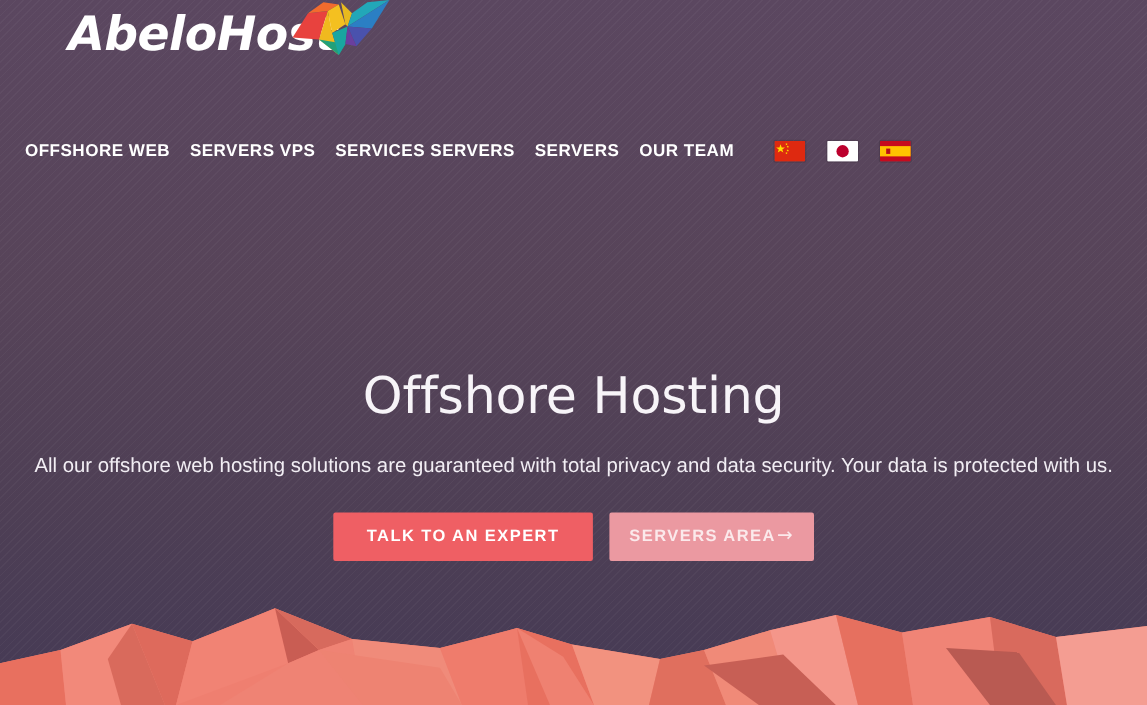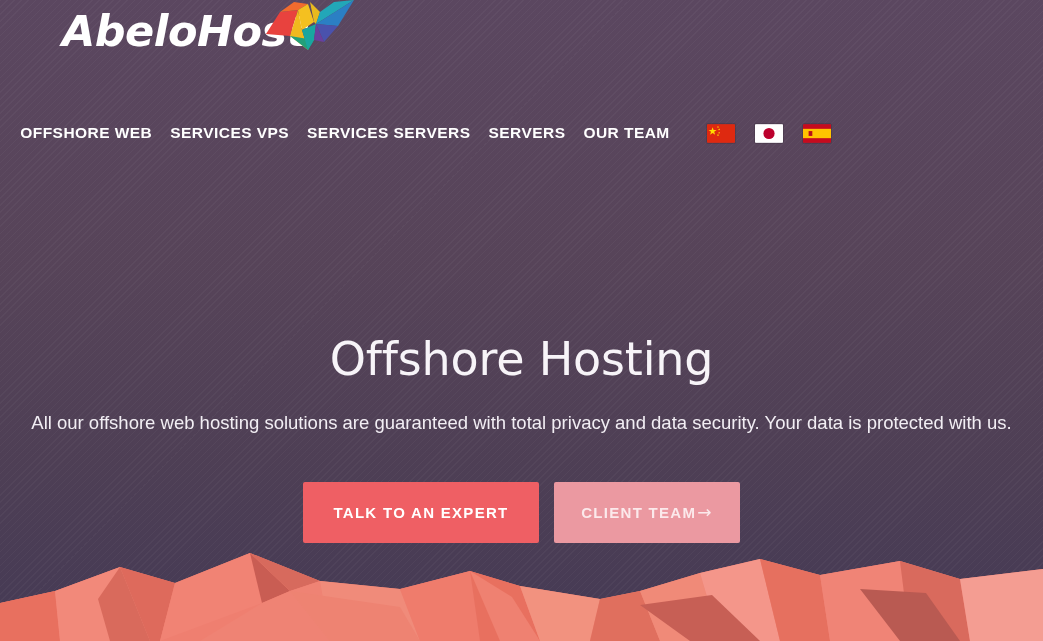--- a/index.html
+++ b/index.html
@@ -81,21 +81,21 @@
 
   
   .nav {
     position: absolute;
     left: 0;
     top: 119px;
     width: 852px;
     height: 28px;
     z-index: 6;
     display: flex;
-    align-items: center;
+    align-items: flex-end;
     justify-content: center;
   }
   .nav-item {
     color: #ffffff;
     font-size: 15.5px;
     font-weight: bold;
     letter-spacing: 0.45px;
     text-decoration: none;
     white-space: nowrap;
     padding: 0 9px;
@@ -150,28 +150,27 @@
     align-items: center;
   }
   .btn {
     border: none;
     outline: none;
     font-family: "Liberation Sans", sans-serif;
     font-size: 15px;
     font-weight: bold;
     letter-spacing: 1.3px;
     color: #ffffff;
-    height: 61px;
+    height: 44px;
     display: inline-flex;
     align-items: center;
     justify-content: center;
     cursor: pointer;
     border-radius: 2px;
     white-space: nowrap;
-    margin-top: 16px;
   }
   .btn-primary {
     background: #ef5f64;
     width: 236px;
   }
   .btn-secondary {
     background: #eb99a1;
     width: 186px;
     margin-left: 15px;
     color: #fbe9eb;
@@ -244,21 +243,21 @@
       <polygon points="50,22 52,24 56,12 46,2" fill="#e8b91e"></polygon>
       <polygon points="52,24 56,12 70,2 90,0" fill="#22a7b8"></polygon>
       <polygon points="52,24 90,0 74,26" fill="#2b7fc4"></polygon>
       <polygon points="52,24 74,26 60,42" fill="#4a52ad"></polygon>
       <polygon points="52,24 60,42 50,40" fill="#6a3f9e"></polygon>
     </svg>
   </div>
 
   <nav class="nav">
     <a class="nav-item" href="#">OFFSHORE WEB</a>
-    <a class="nav-item" href="#">SERVICES VPS</a>
+    <a class="nav-item" href="#">SERVERS VPS</a>
     <a class="nav-item" href="#">SERVICES SERVERS</a>
     <a class="nav-item" href="#">SERVERS</a>
     <a class="nav-item" href="#">OUR TEAM</a>
 
     <div class="flags">
       <svg class="flag" viewBox="0 0 30 20">
         <rect width="30" height="20" fill="#de2910"></rect>
         <polygon points="6,3.2 7.1,6.3 10.3,6.3 7.7,8.2 8.7,11.3 6,9.4 3.3,11.3 4.3,8.2 1.7,6.3 4.9,6.3" fill="#ffde00"></polygon>
         <polygon points="12,2 12.5,3.3 13.9,3.4 12.8,4.3 13.2,5.6 12,4.9 10.8,5.6 11.2,4.3 10.1,3.4 11.5,3.3" fill="#ffde00" transform="scale(0.62) translate(7,1)"></polygon>
         <polygon points="12,2 12.5,3.3 13.9,3.4 12.8,4.3 13.2,5.6 12,4.9 10.8,5.6 11.2,4.3 10.1,3.4 11.5,3.3" fill="#ffde00" transform="scale(0.62) translate(9,5)"></polygon>
@@ -278,20 +277,20 @@
     </div>
   </nav>
 
   <section class="hero">
     <h1 class="hero-title">Offshore Hosting</h1>
     <p class="hero-sub">All our offshore web hosting solutions are guaranteed with total privacy and data security. Your data is protected with us.</p>
 
     <div class="cta-row">
       <button class="btn btn-primary">TALK TO AN EXPERT</button>
       <button class="btn btn-secondary">
-        <span>CLIENT TEAM</span>
+        <span>SERVERS AREA</span>
         <span class="btn-arrow">→</span>
       </button>
     </div>
   </section>
 
   <div class="texture"></div>
 </div>
 
 </body></html>

